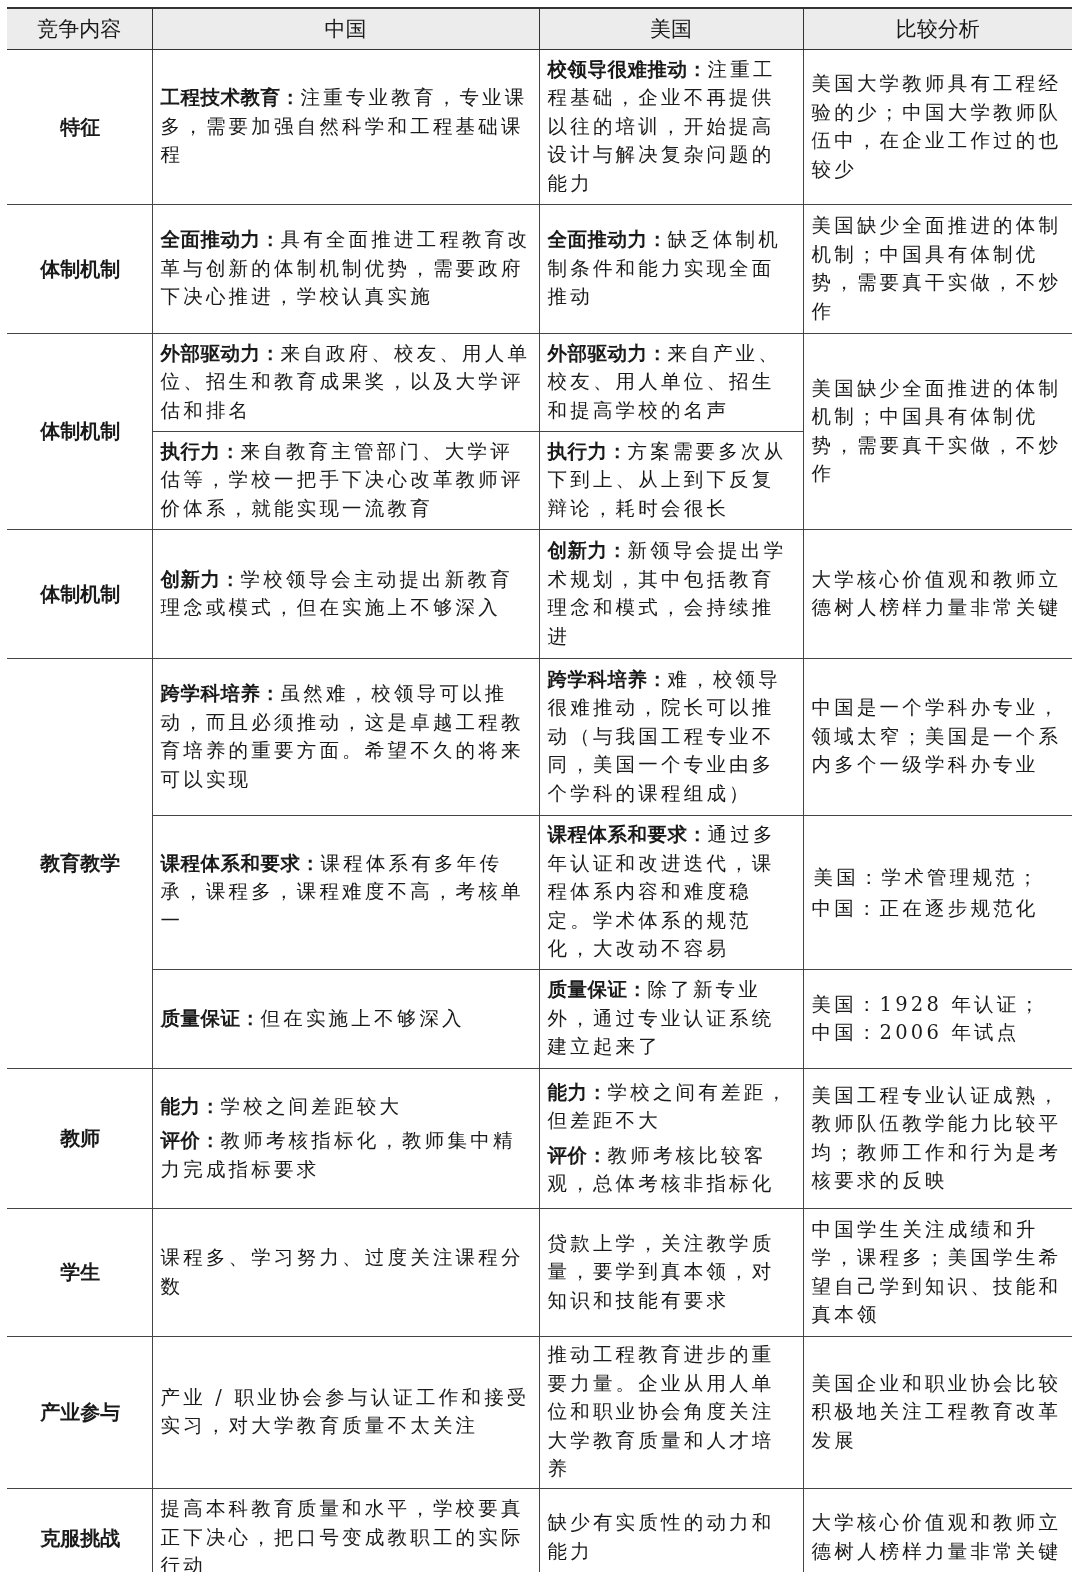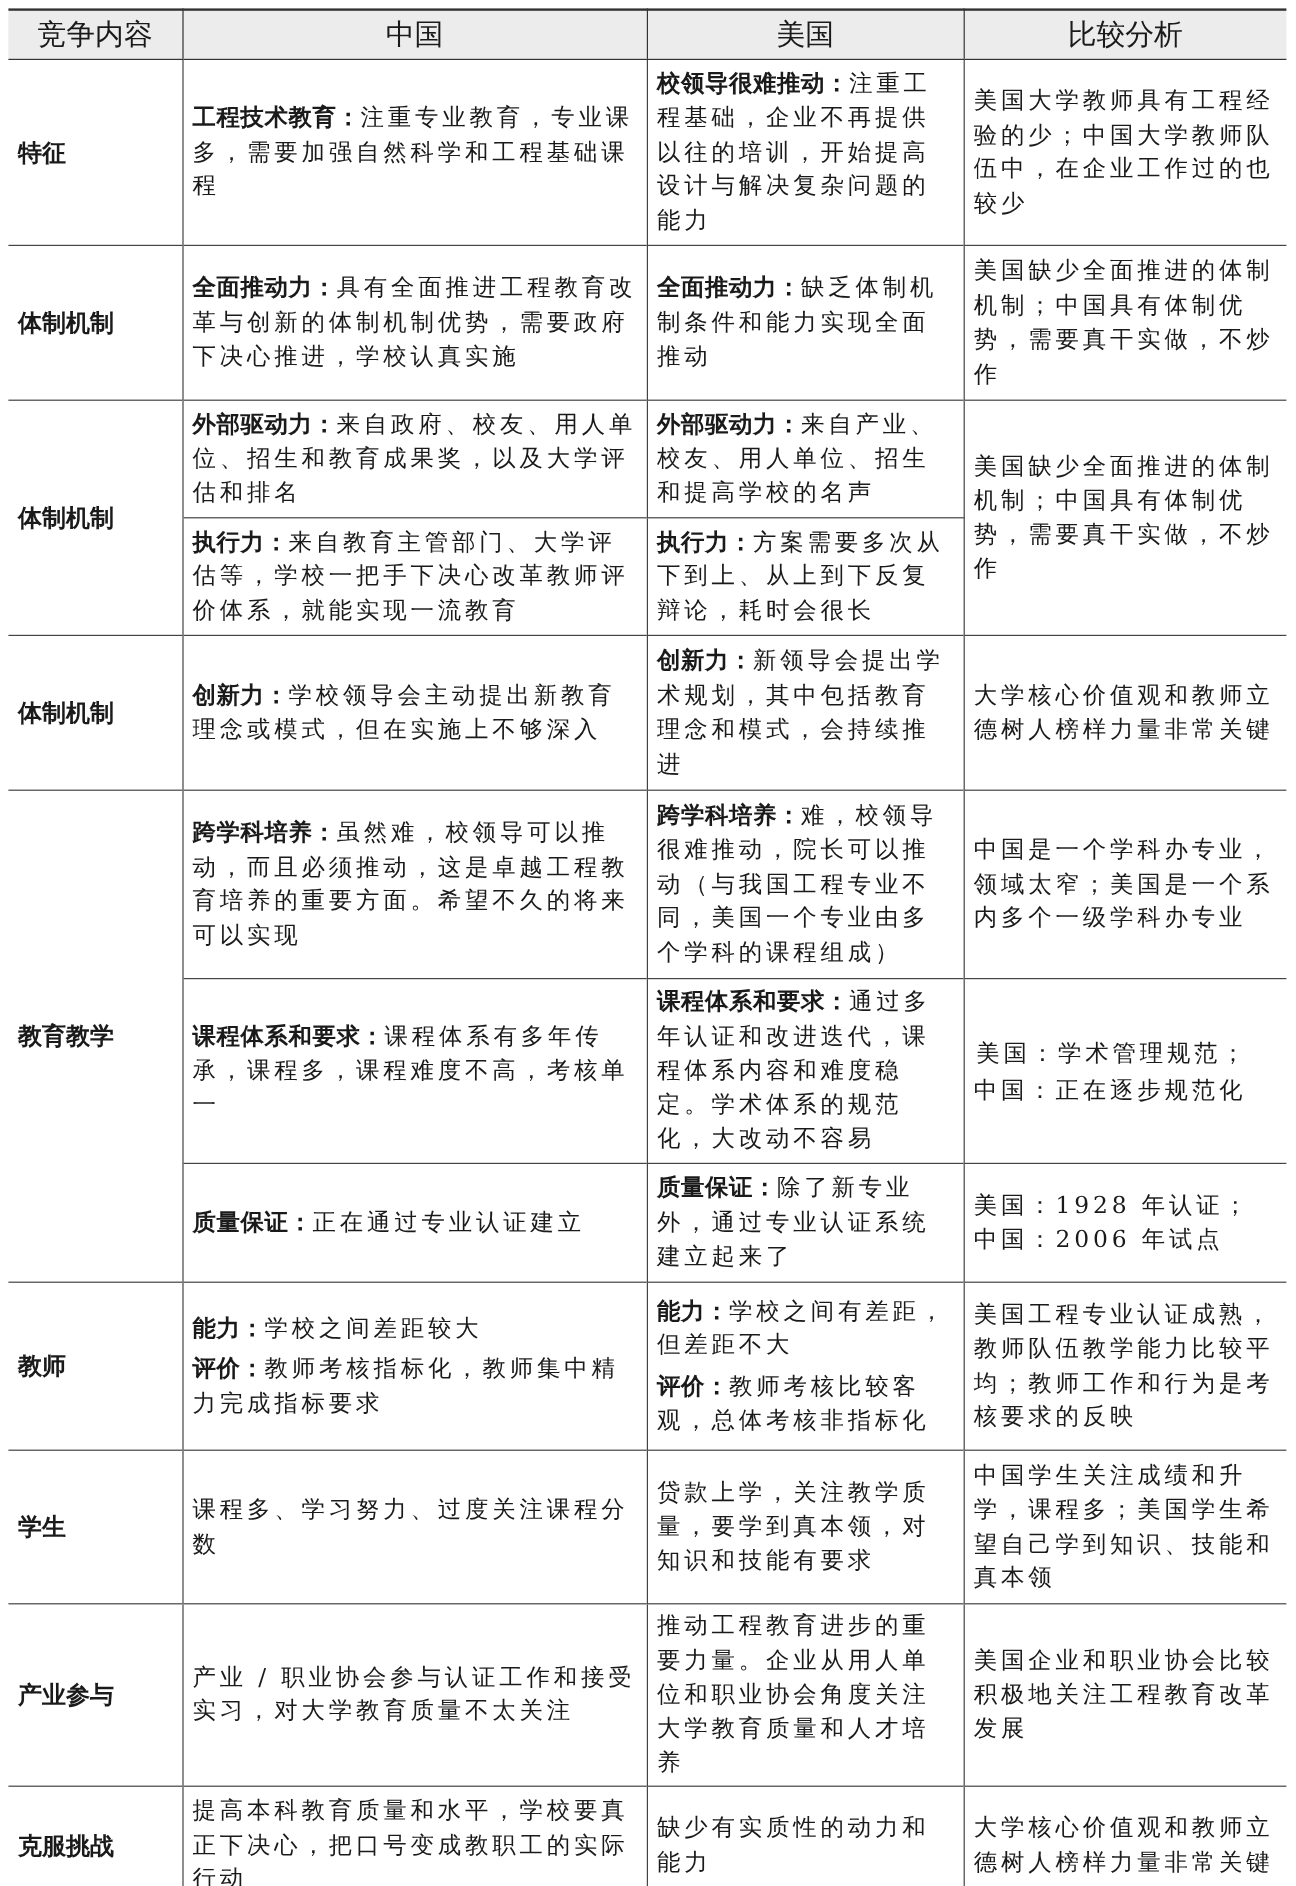--- a/index.html
+++ b/index.html
@@ -2,25 +2,25 @@
 <html><head>
 <meta charset="utf-8">
 <style>
   html, body { margin:0; padding:0; background:#ffffff; }
   body { width:1080px; height:1572px; position:relative; overflow:hidden;
          font-family:"DejaVu Serif","Liberation Serif",serif; color:#1a1a1a; }
   table { position:absolute; left:7px; top:7px; width:1065px; border-collapse:collapse;
           table-layout:fixed; border-top:2px solid #333; border-bottom:2px solid #333; }
   col.c1 { width:145px; } col.c2 { width:387px; } col.c3 { width:264px; } col.c4 { width:269px; }
   th { background:#ececec; font-family:"DejaVu Sans","Liberation Sans",sans-serif; font-weight:normal;
-       font-size:24px; height:40px; border-bottom:1.5px solid #333; border-left:1.5px solid #333; padding:0; }
+       font-size:21px; height:40px; border-bottom:1.5px solid #333; border-left:1.5px solid #333; padding:0; }
   th:first-child { border-left:none; }
   td { border-top:1.5px solid #444; border-left:1.5px solid #444; vertical-align:middle;
        font-size:19.5px; line-height:28.5px; letter-spacing:3.2px; padding:4px 6px 4px 8px; }
-  td.cat { border-left:none; font-family:"DejaVu Sans","Liberation Sans",sans-serif;
+  td.cat { border-left:none; text-align:center; font-family:"DejaVu Sans","Liberation Sans",sans-serif;
            font-weight:bold; font-size:20px; letter-spacing:0; }
   .k { font-family:"DejaVu Sans","Liberation Sans",sans-serif; font-weight:bold; letter-spacing:0.5px; }
   .para { display:block; }
   .para + .para { margin-top:6px; }
 </style>
 </head>
 <body>
 
 <table>
   <colgroup>
@@ -79,21 +79,21 @@
     </tr>
     <tr style="height:154px">
       <td><span class="k">课程体系和要求：</span><span>课程体系有多年传承，课程多，课程难度不高，考核单一</span></td>
       <td><span class="k">课程体系和要求：</span><span>通过多年认证和改进迭代，课程体系内容和难度稳定。学术体系的规范化，大改动不容易</span></td>
       <td>
           <span class="para" style="margin:2px">美国：学术管理规范；</span>
           <span style="display:block">中国：正在逐步规范化</span>
         </td>
     </tr>
     <tr style="height:99px">
-      <td><span class="k">质量保证：</span><span>正在通过专业认证建立</span></td>
+      <td><span class="k">质量保证：</span><span>但在实施上不够深入</span></td>
       <td><span class="k">质量保证：</span><span>除了新专业外，通过专业认证系统建立起来了</span></td>
       <td>
           <span style="display:block">美国：1928 年认证；</span>
           <span style="display:block">中国：2006 年试点</span>
         </td>
     </tr>
 
     <tr style="height:140px">
       <td class="cat">教师</td>
       <td>

